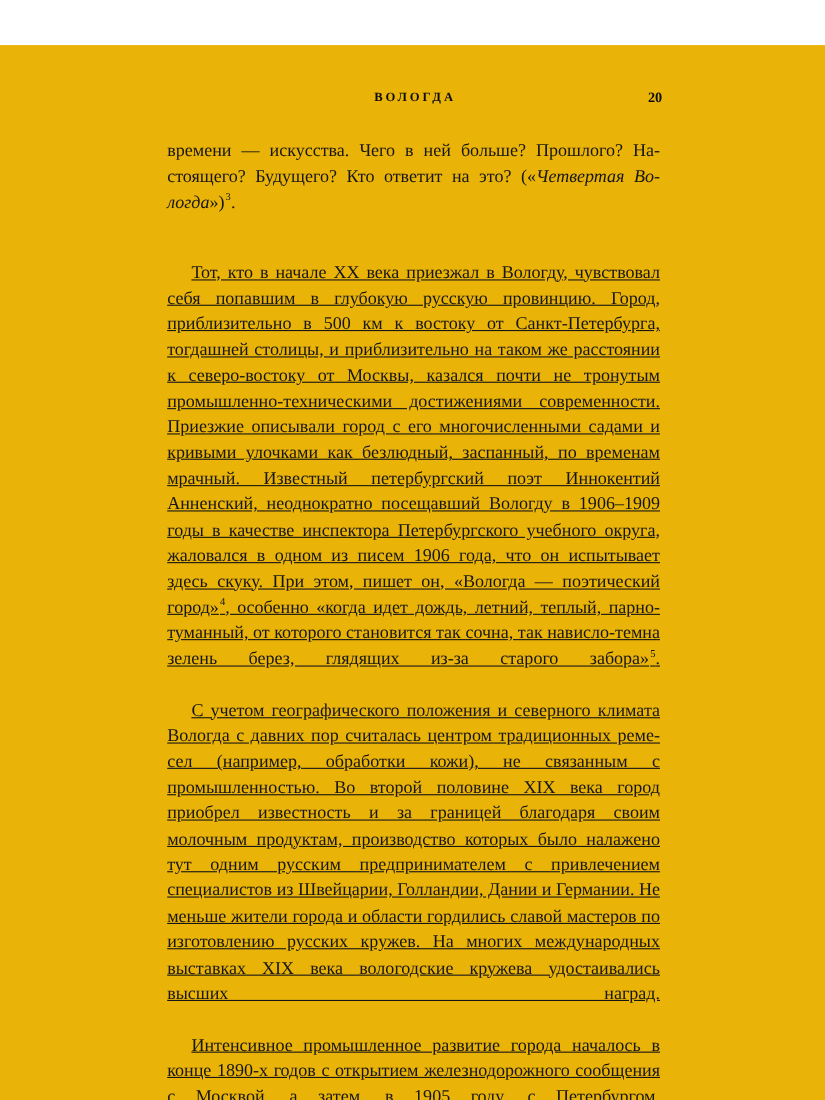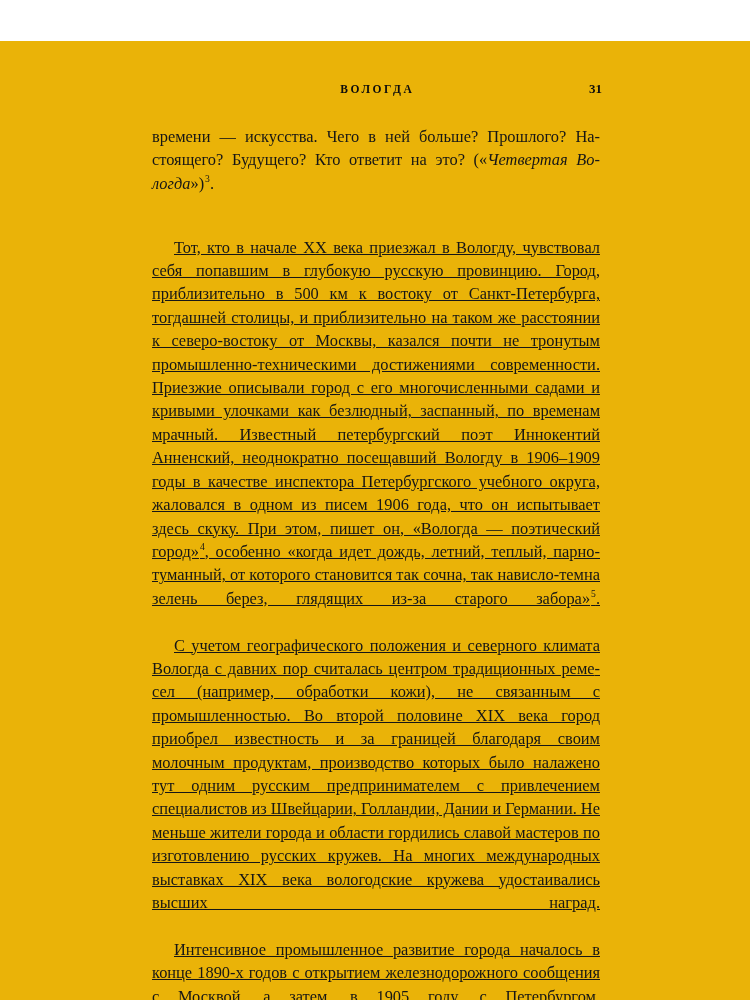--- a/index.html
+++ b/index.html
@@ -109,21 +109,21 @@
     width: 100%;
   }
 </style>
 </head>
 <body>
 
 <div class="page">
 
   <div class="running-head">
     <div class="book-title">ВОЛОГДА</div>
-    <div class="folio">31</div>
+    <div class="folio">20</div>
   </div>
 
   <div class="text-block">
     <p class="para cont" id="p0"><span>времени — искусства. Чего в ней больше? Прошлого? На­стоящего? Будущего? Кто ответит на это? («</span><i class="title-italic">Четвертая Во­логда</i><span>»)</span><sup class="fnref">3</sup><span>.</span></p>
     <p class="para indent gap-before" id="p1"><span>Тот, кто в начале XX века приезжал в Вологду, чувствовал себя попавшим в глубокую русскую провинцию. Город, прибли­зительно в 500 км к востоку от Санкт-Петербурга, тогдашней столицы, и приблизительно на таком же расстоянии к северо-востоку от Москвы, казался почти не тронутым промышленно-техническими достижениями современности. Приезжие описы­вали город с его многочисленными садами и кривыми улочками как безлюдный, заспанный, по временам мрачный. Известный петербургский поэт Иннокентий Анненский, неоднократно по­сещавший Вологду в 1906–1909 годы в качестве инспектора Петербургского учебного округа, жаловался в одном из писем 1906 года, что он испытывает здесь скуку. При этом, пишет он, «Вологда — поэтический город»</span><sup class="fnref">4</sup><span>, особенно «когда идет дождь, летний, теплый, парно-туманный, от которого становится так сочна, так нависло-темна зелень берез, глядящих из-за старого забора»</span><sup class="fnref">5</sup><span>.</span></p>
     <p class="para indent" id="p2"><span>С учетом географического положения и северного климата Вологда с давних пор считалась центром традиционных реме­сел (например, обработки кожи), не связанным с промышленно­стью. Во второй половине XIX века город приобрел известность и за границей благодаря своим молочным продуктам, производ­ство которых было налажено тут одним русским предпринима­телем с привлечением специалистов из Швейцарии, Голландии, Дании и Германии. Не меньше жители города и области горди­лись славой мастеров по изготовлению русских кружев. На мно­гих международных выставках XIX века вологодские кружева удостаивались высших наград.</span></p>
     <p class="para indent" id="p3"><span>Интенсивное промышленное развитие города началось в кон­це 1890-х годов с открытием железнодорожного сообщения с Москвой, а затем, в 1905 году, с Петербургом. Железнодорожные мастерские, в которых работало две тысячи человек, стали круп­нейшим промышленным предприятием и работодателем. Для ра­бочих на окраине Вологды были построены жилые бараки. По­степенный, но весьма ощутимый промышленный рост повлек за собой открытие разных профессиональных школ и высших учеб­ных заведений. Медленно, но неудержимо увеличивалась числен­ность населения. По первой всероссийской переписи в 1897 году здесь числилось 28 тысяч жителей, в 1914 уже свыше 40 тысяч. Бегство и миграция в годы Первой мировой войны, революции</span></p>
   </div>
 
 </div>

